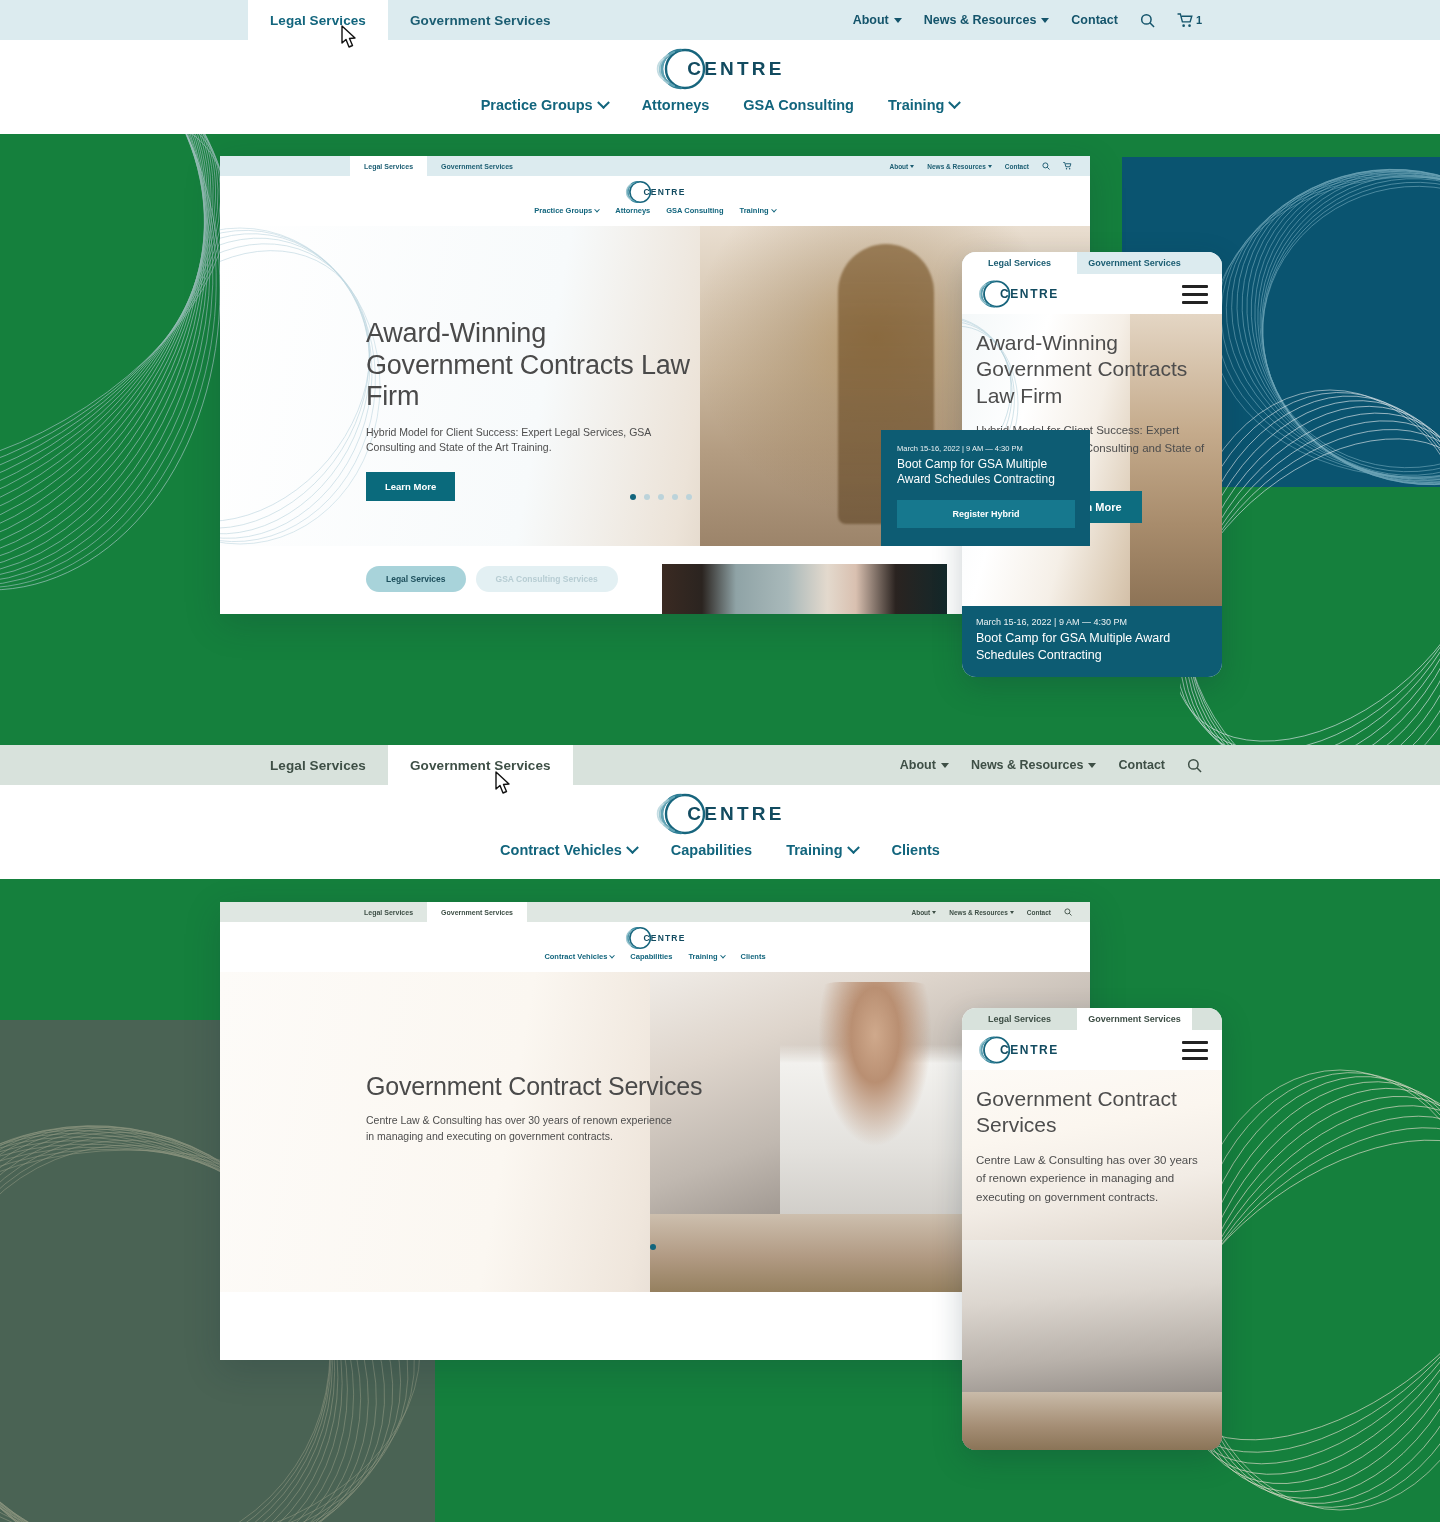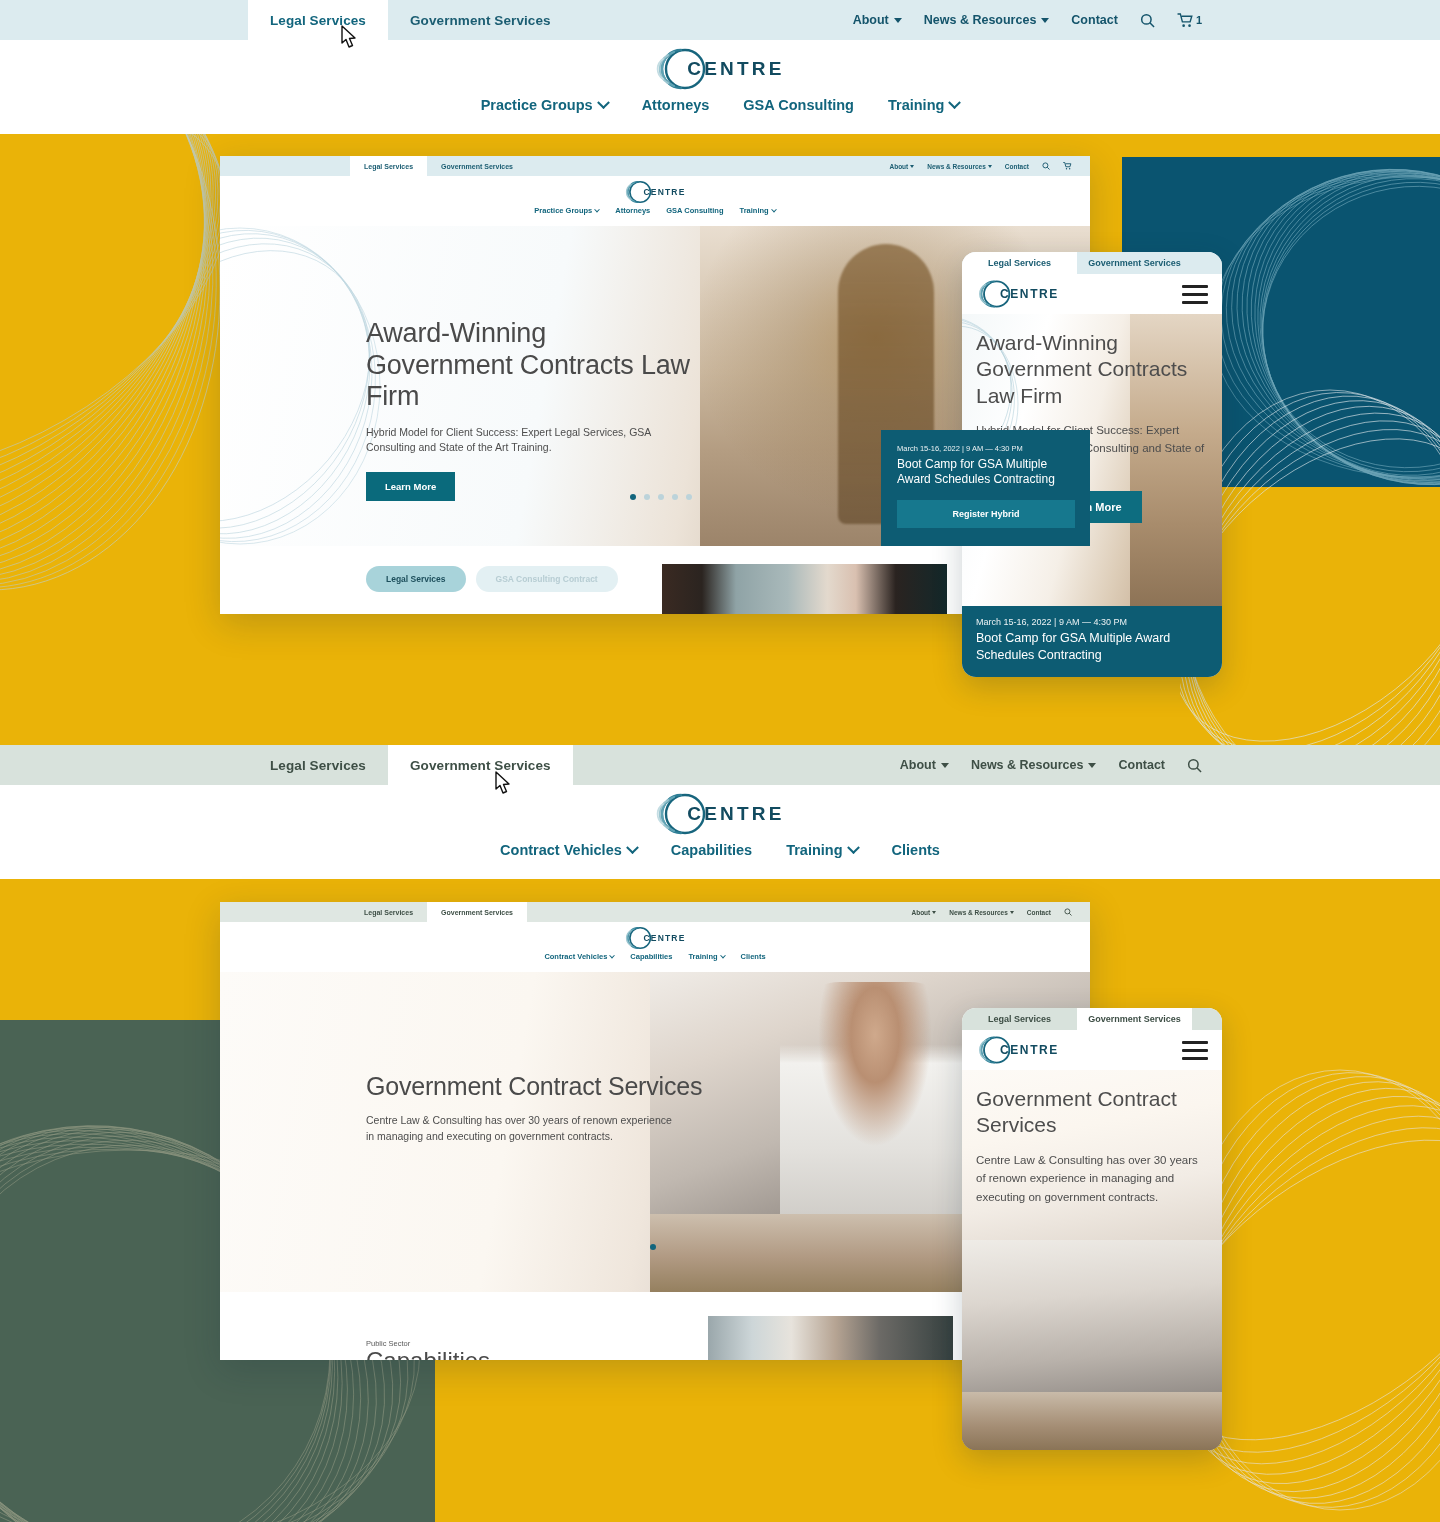--- a/index.html
+++ b/index.html
@@ -2,21 +2,21 @@
 <html><head>
 <meta charset="utf-8">
 <style>
   * { box-sizing: border-box; margin: 0; padding: 0; }
   html, body {
     width: 1440px; height: 1522px;
     font-family: "Liberation Sans", sans-serif;
     background: #ffffff;
     overflow: hidden;
   }
-  .page { position: relative; width: 1440px; height: 1522px; overflow: hidden; background:#eab308; }
+  .page { position: relative; width: 1440px; height: 1522px; overflow: hidden; background:#15803d; }
 
   
   .deco { position: absolute; pointer-events: none; }
 
   .deco-spiro { overflow: hidden; }
   .deco-spiro svg { display: block; }
 
   .panel-teal {
     position: absolute; left: 1122px; top: 157px;
     width: 318px; height: 330px;
@@ -455,21 +455,21 @@
       <div class="mk-event">
         <div class="date">March 15-16, 2022 | 9 AM — 4:30 PM</div>
         <div class="ttl">Boot Camp for GSA Multiple Award Schedules Contracting</div>
         <div class="reg">Register Hybrid</div>
       </div>
     </div>
 
     <div style="position:relative;height:88px;background:#fff;">
       <div class="mk-pills" style="bottom:auto;top:20px;">
         <span class="mk-pill on">Legal Services</span>
-        <span class="mk-pill off">GSA Consulting Contract</span>
+        <span class="mk-pill off">GSA Consulting Services</span>
       </div>
       <div style="position:absolute;left:442px;top:18px;width:285px;height:70px;
                   background:linear-gradient(90deg,#3a2a22 0%,#2b2420 14%,#8fa3a6 26%,#a9b9ba 44%,#e3d9cd 58%,#d9c0b0 68%,#2a2320 82%,#13282a 100%);"></div>
     </div>
   </div>
 
   <div class="mock-mobile mb1">
     <div class="mb-util teal">
       <div class="mb-tab active">Legal Services</div>
       <div class="mb-tab">Government Services</div>
@@ -654,28 +654,20 @@
       <div class="mk-hero-copy" style="top:100px;width:340px;">
         <h1 class="mk-h1" style="font-size:25px;">Government Contract Services</h1>
         <p class="mk-p" style="width:310px;">Centre Law &amp; Consulting has over 30 years of renown experience in managing and executing on government contracts.</p>
       </div>
 
       <div class="mk-dots" style="left:430px;bottom:42px;">
         <span class="mk-dot on"></span>
       </div>
     </div>
 
-    <div style="position:relative;height:88px;background:#fff;">
-      <div class="mk-capt" style="left:146px;bottom:6px;">
-        <div class="eyebrow">Public Sector</div>
-        <div class="big">Capabilities</div>
-      </div>
-      <div style="position:absolute;left:488px;top:24px;width:245px;height:64px;
-                  background:linear-gradient(90deg,#9aa7ab 0%,#cdd6d8 18%,#e7e3dc 34%,#b6a493 52%,#6c6a66 70%,#35403f 100%);"></div>
-    </div>
   </div>
 
   <div class="mock-mobile mb2">
     <div class="mb-util sage">
       <div class="mb-tab">Legal Services</div>
       <div class="mb-tab active">Government Services</div>
       <div class="mb-tab spacer"></div>
     </div>
     <div class="mb-brand">
       <div class="mb-logo">

